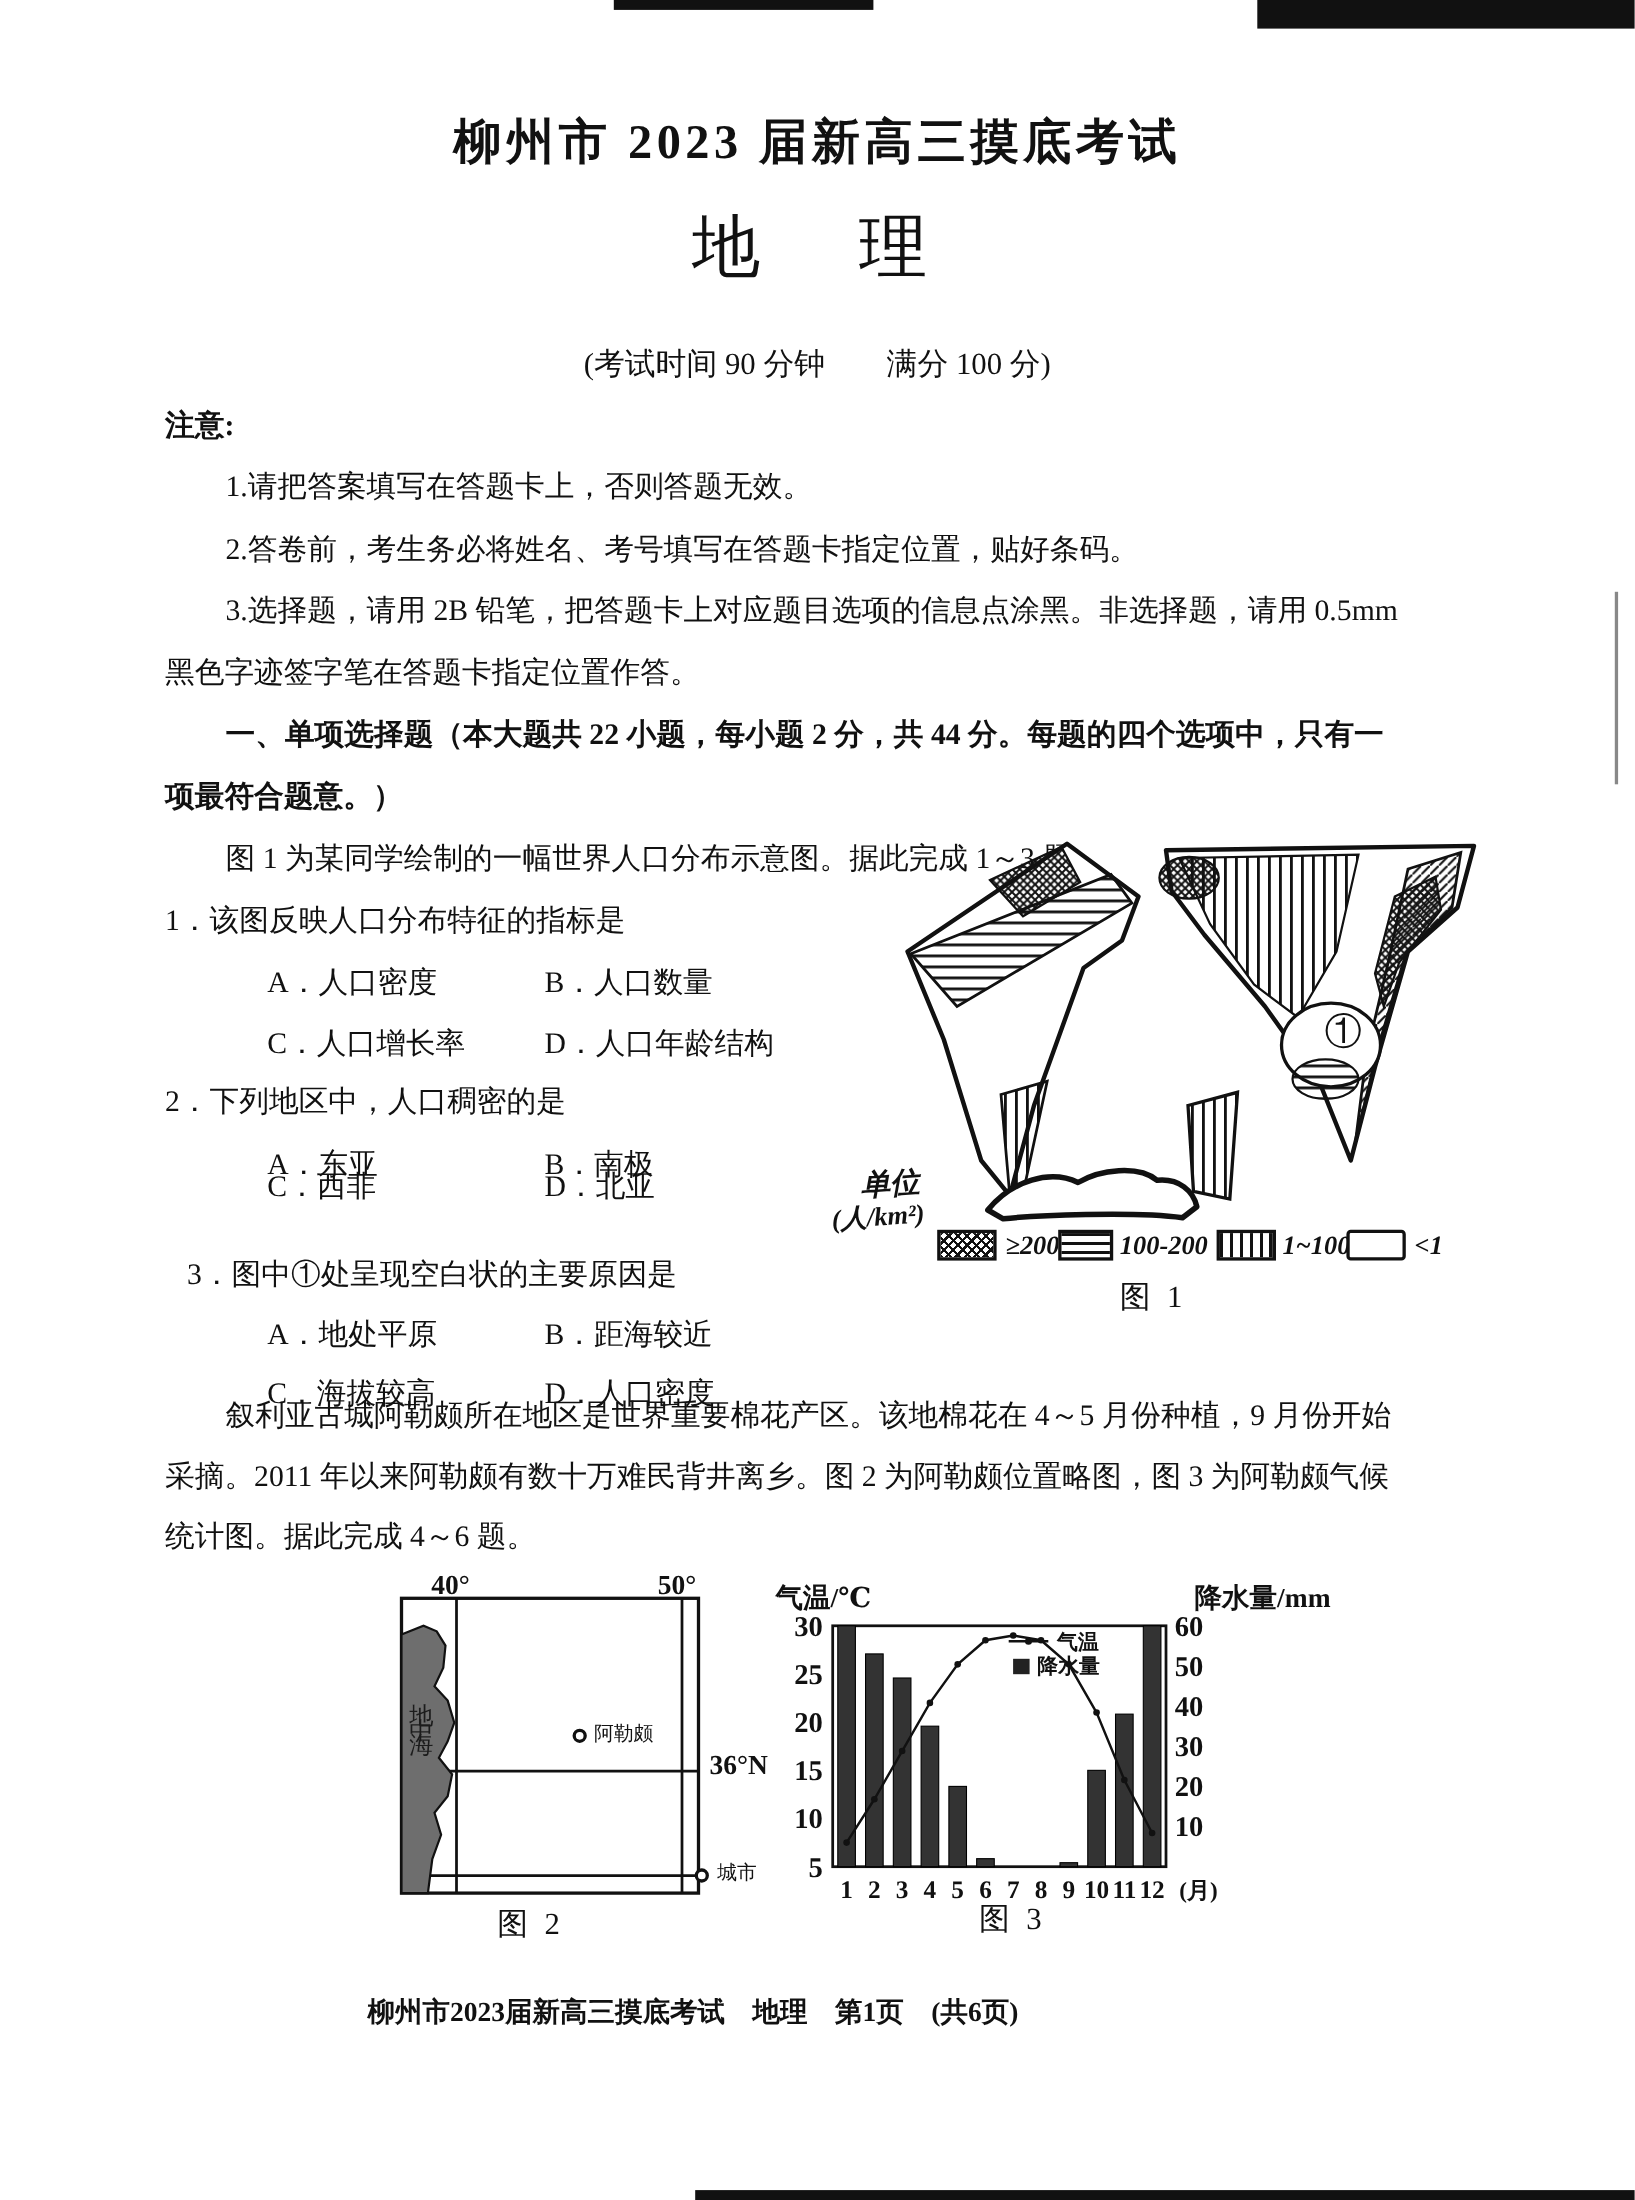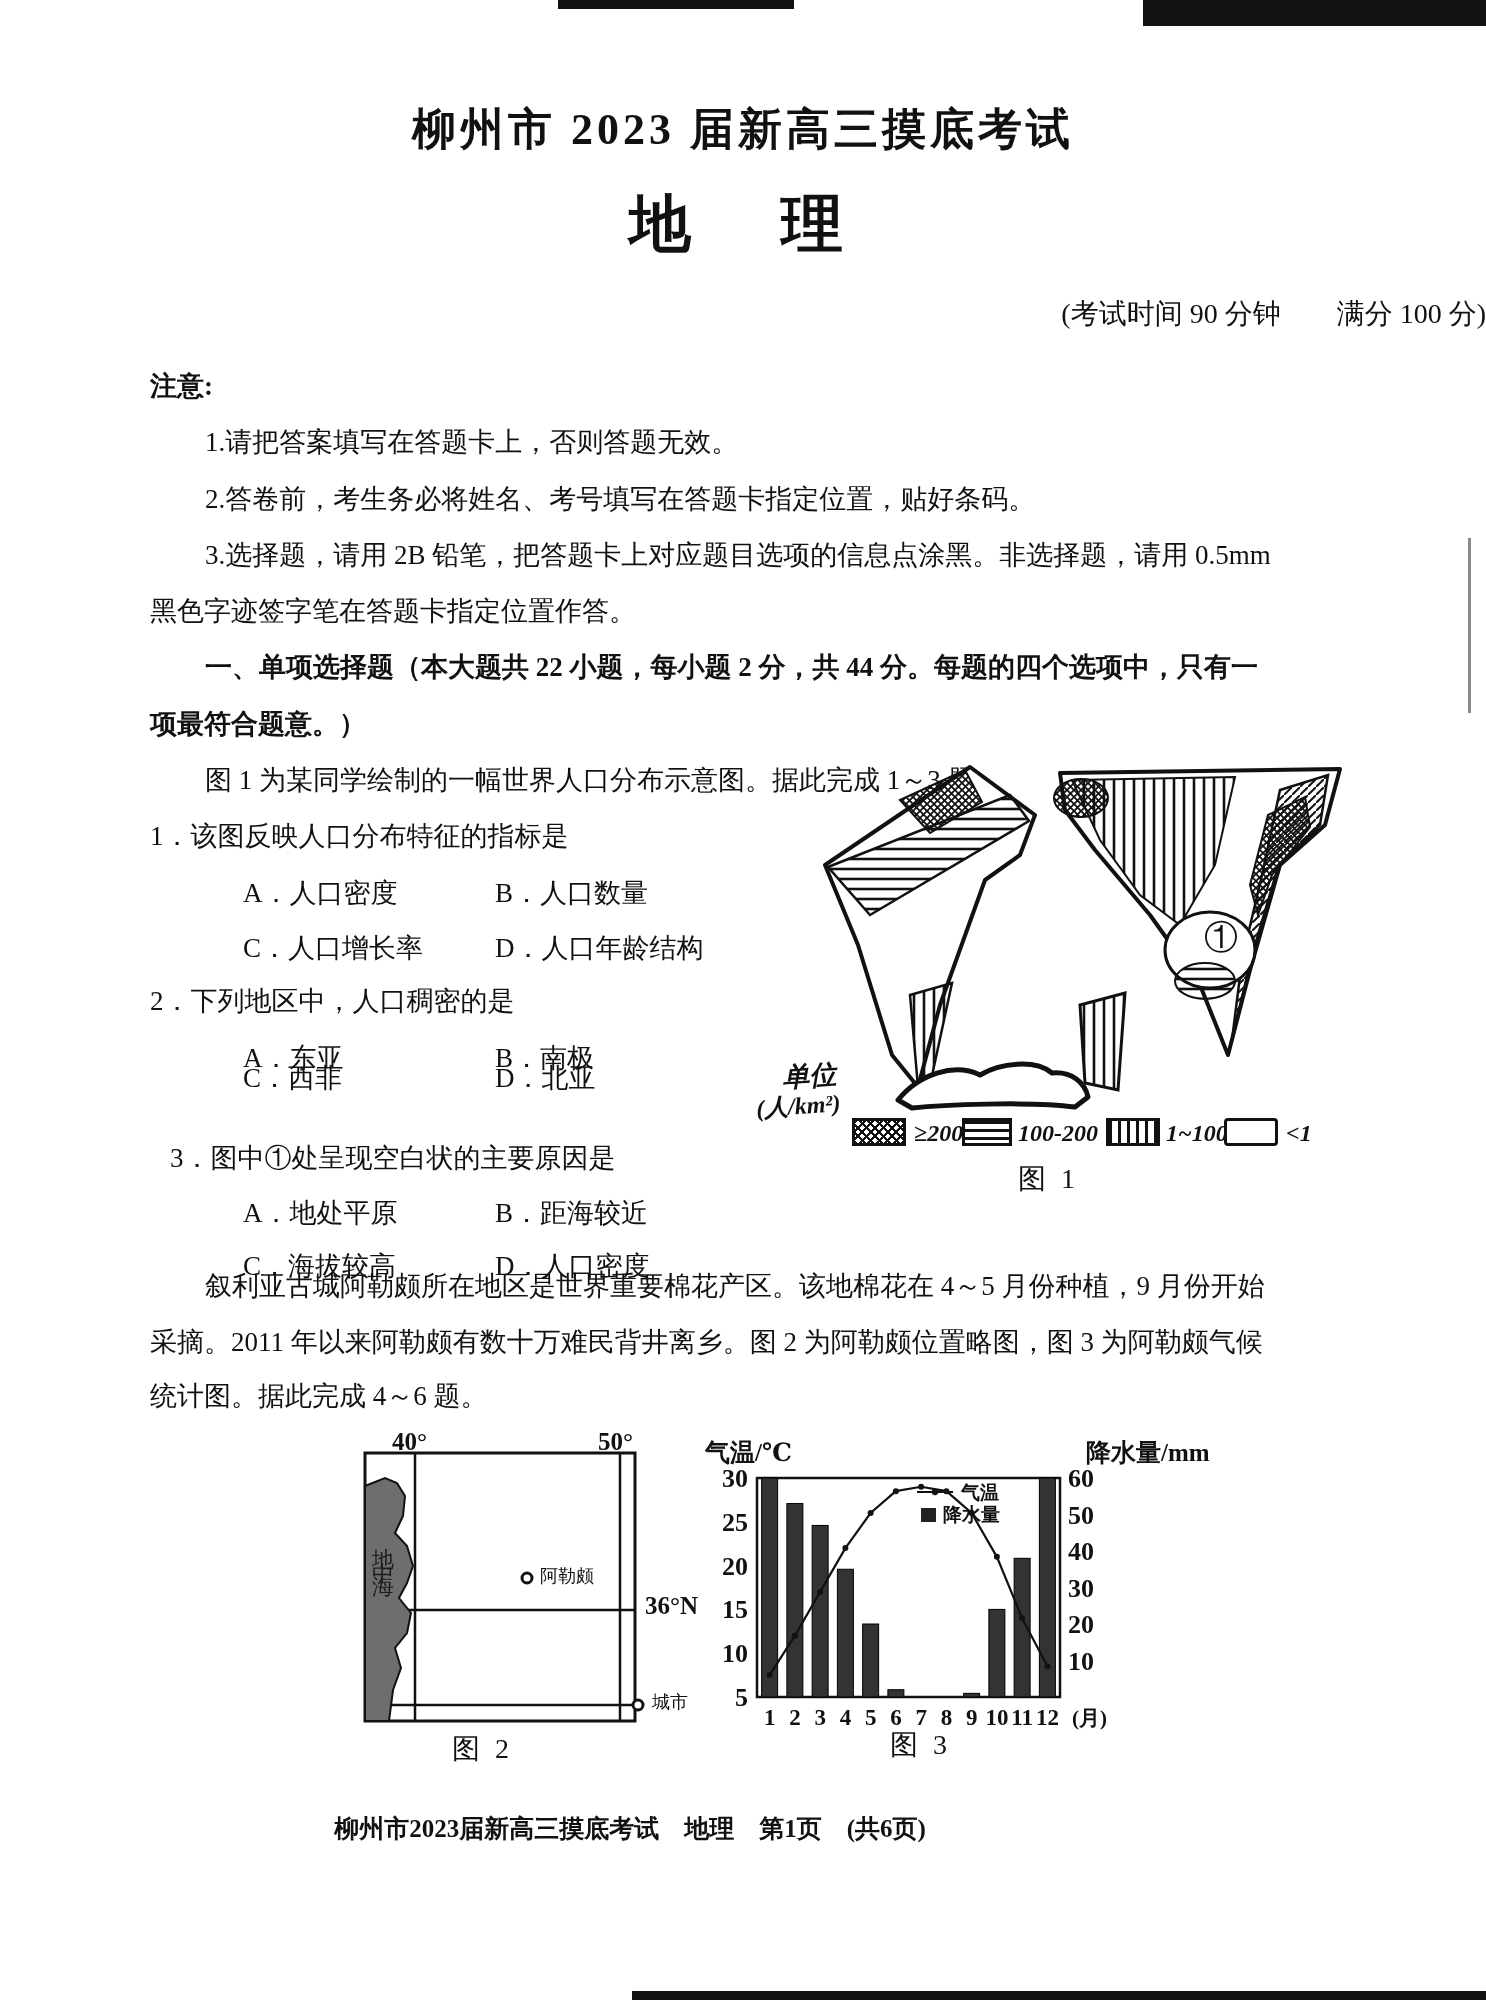--- a/index.html
+++ b/index.html
@@ -4,21 +4,21 @@
 <style>
   html,body{margin:0;padding:0;}
   body{
     width:1486px;height:2000px;position:relative;background:#ffffff;
     font-family:"Liberation Serif","DejaVu Serif",serif;color:#111;
     overflow:hidden;
   }
   .abs{position:absolute;white-space:nowrap;}
   .center{left:0;width:1486px;text-align:center;}
   .title{font-size:44px;font-weight:bold;letter-spacing:4px;}
-  .subject{font-size:62px;font-weight:bold;letter-spacing:14px;}
+  .subject{font-size:62px;font-weight:normal;letter-spacing:14px;}
   .examinfo{font-size:28px;}
   .body-text{font-size:27px;}
   .bold{font-weight:bold;}
   .opt-a{display:inline-block;width:252px;}
   .swatch{position:absolute;height:28px;border:3px solid #111;background:#fff;box-sizing:border-box;}
   .sw-cross{background-image:
       repeating-linear-gradient(45deg,#111 0 2px,transparent 2px 6px),
       repeating-linear-gradient(135deg,#111 0 2px,transparent 2px 6px);}
   .sw-h{background-image:repeating-linear-gradient(to bottom,#111 0 3px,transparent 3px 8px);}
   .sw-v{background-image:repeating-linear-gradient(to right,#111 0 3px,transparent 3px 9px);}
@@ -34,21 +34,21 @@
 </head>
 <body>
 
 <div class="artifact" style="left:558px;top:0;width:236px;height:9px;"></div>
 <div class="artifact" style="left:1143px;top:0;width:343px;height:26px;"></div>
 <div class="artifact" style="left:1468px;top:538px;width:3px;height:175px;background:#888;"></div>
 <div class="artifact" style="left:632px;top:1991px;width:854px;height:9px;"></div>
 
 <div class="abs center title" style="top:100px;">柳州市 2023 届新高三摸底考试</div>
 <div class="abs center subject" style="top:182px;">地　理</div>
-<div class="abs center examinfo" style="top:295px;text-align:right;">(考试时间 90 分钟　　满分 100 分)</div>
+<div class="abs center examinfo" style="top:312px;">(考试时间 90 分钟　　满分 100 分)</div>
 
 <div class="abs body-text bold" style="left:150px;top:368px;">注意:</div>
 <div class="abs body-text" style="left:205px;top:424px;">1.请把答案填写在答题卡上，否则答题无效。</div>
 <div class="abs body-text" style="left:205px;top:481px;">2.答卷前，考生务必将姓名、考号填写在答题卡指定位置，贴好条码。</div>
 <div class="abs body-text" style="left:205px;top:537px;">3.选择题，请用 2B 铅笔，把答题卡上对应题目选项的信息点涂黑。非选择题，请用 0.5mm</div>
 <div class="abs body-text" style="left:150px;top:593px;">黑色字迹签字笔在答题卡指定位置作答。</div>
 
 <div class="abs body-text bold" style="left:205px;top:649px;">一、单项选择题（本大题共 22 小题，每小题 2 分，共 44 分。每题的四个选项中，只有一</div>
 <div class="abs body-text bold" style="left:150px;top:706px;">项最符合题意。）</div>
 <div class="abs body-text" style="left:205px;top:762px;">图 1 为某同学绘制的一幅世界人口分布示意图。据此完成 1～3 题。</div>

